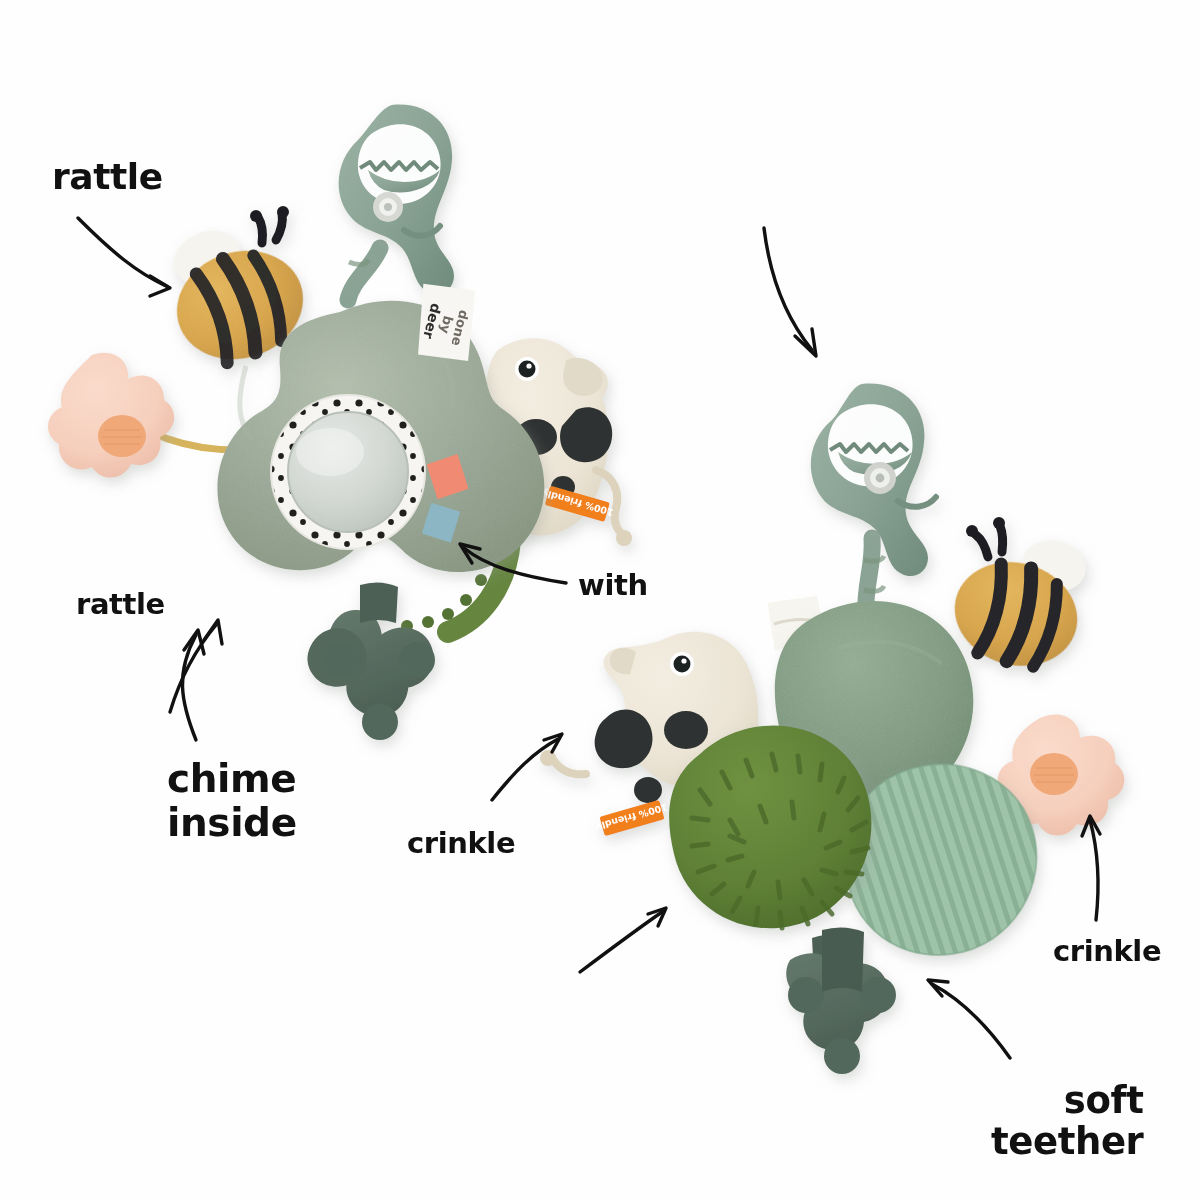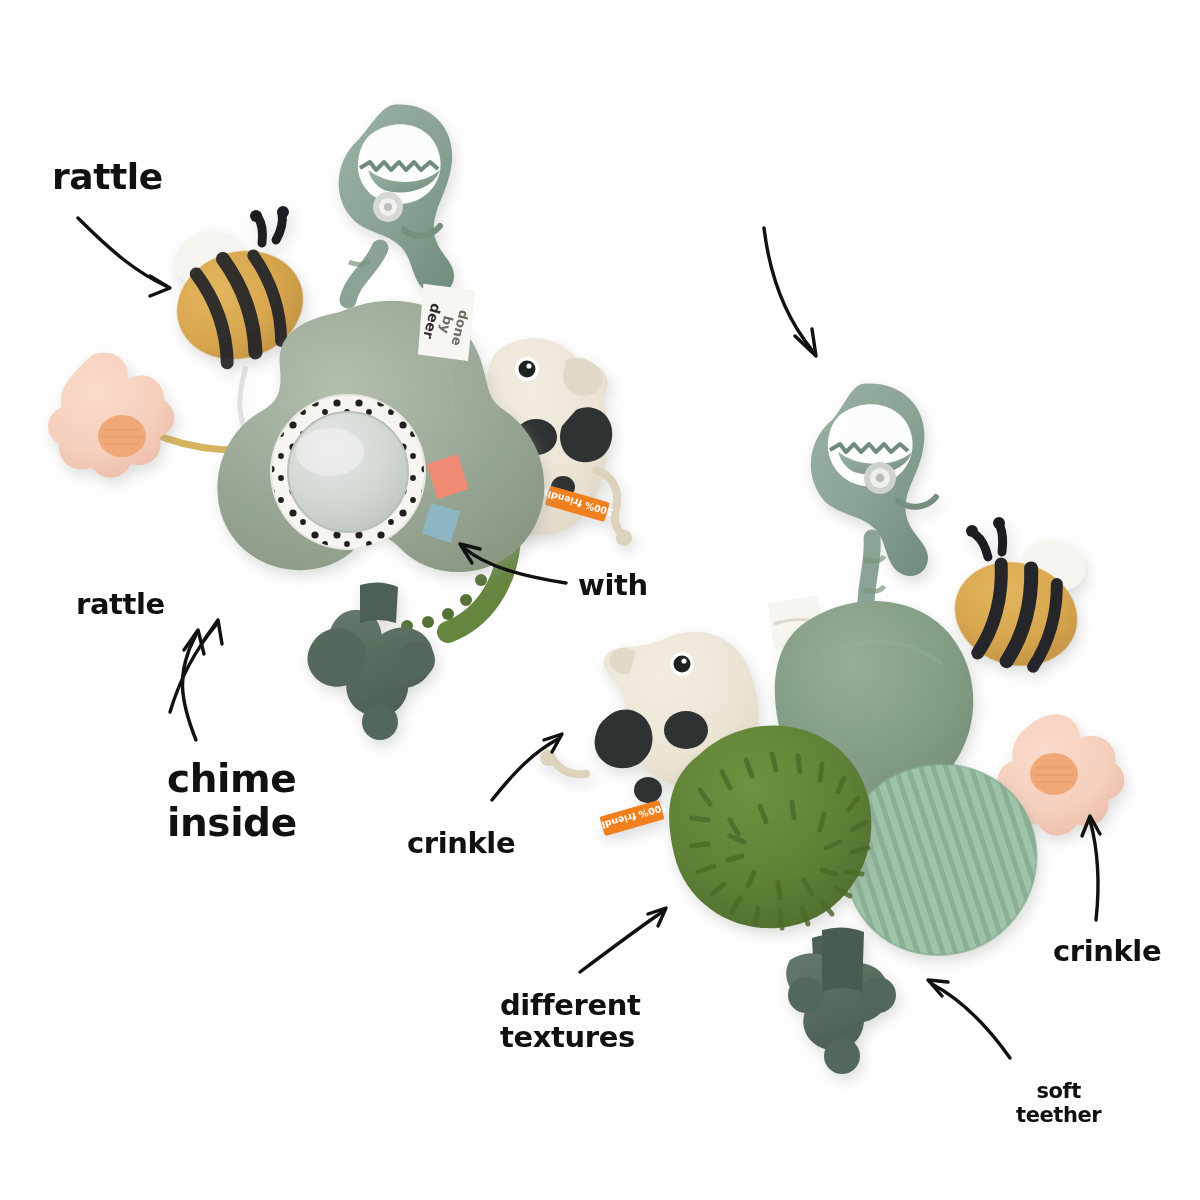--- a/index.html
+++ b/index.html
@@ -19,21 +19,21 @@
     user-select:none;
   }
   .lbl-rattle{left:52px;top:157px;font-size:36px;}
   .lbl-easy{left:661px;top:180px;font-size:29px;}
   .lbl-mirror{left:76px;top:588px;font-size:29px;}
   .lbl-tags{left:578px;top:569px;font-size:29px;}
   .lbl-chime{left:140px;top:757px;font-size:39px;text-align:left;margin-left:27px;}
   .lbl-crinkle-l{left:407px;top:827px;font-size:29px;}
   .lbl-difftex{left:500px;top:989px;font-size:29px;text-align:left;}
   .lbl-crinkle-r{left:1053px;top:935px;font-size:29px;}
-  .lbl-soft{left:1016px;top:1080px;font-size:21px;text-align:center;}
+  .lbl-soft{left:991px;top:1080px;font-size:37px;text-align:right;}
 </style>
 </head>
 <body>
 
 <div id="stage">
 
   <svg id="scene" viewBox="0 0 1200 1200">
     <defs>
       <radialGradient id="plushG" cx="38%" cy="32%" r="78%">
         <stop offset="0%" stop-color="#b3bfad"></stop>
@@ -447,19 +447,17 @@
       </g>
     </g>
   </svg>
 
   <div class="lbl lbl-rattle">rattle</div>
   <div class="lbl lbl-mirror">rattle</div>
   <div class="lbl lbl-tags">with</div>
   <div class="lbl lbl-chime">chime
 inside</div>
   <div class="lbl lbl-crinkle-l">crinkle</div>
-  <div class="lbl lbl-difftex">different
-textures</div>
   <div class="lbl lbl-crinkle-r">crinkle</div>
   <div class="lbl lbl-soft">soft
 teether</div>
 
 </div>
 
 </body></html>

